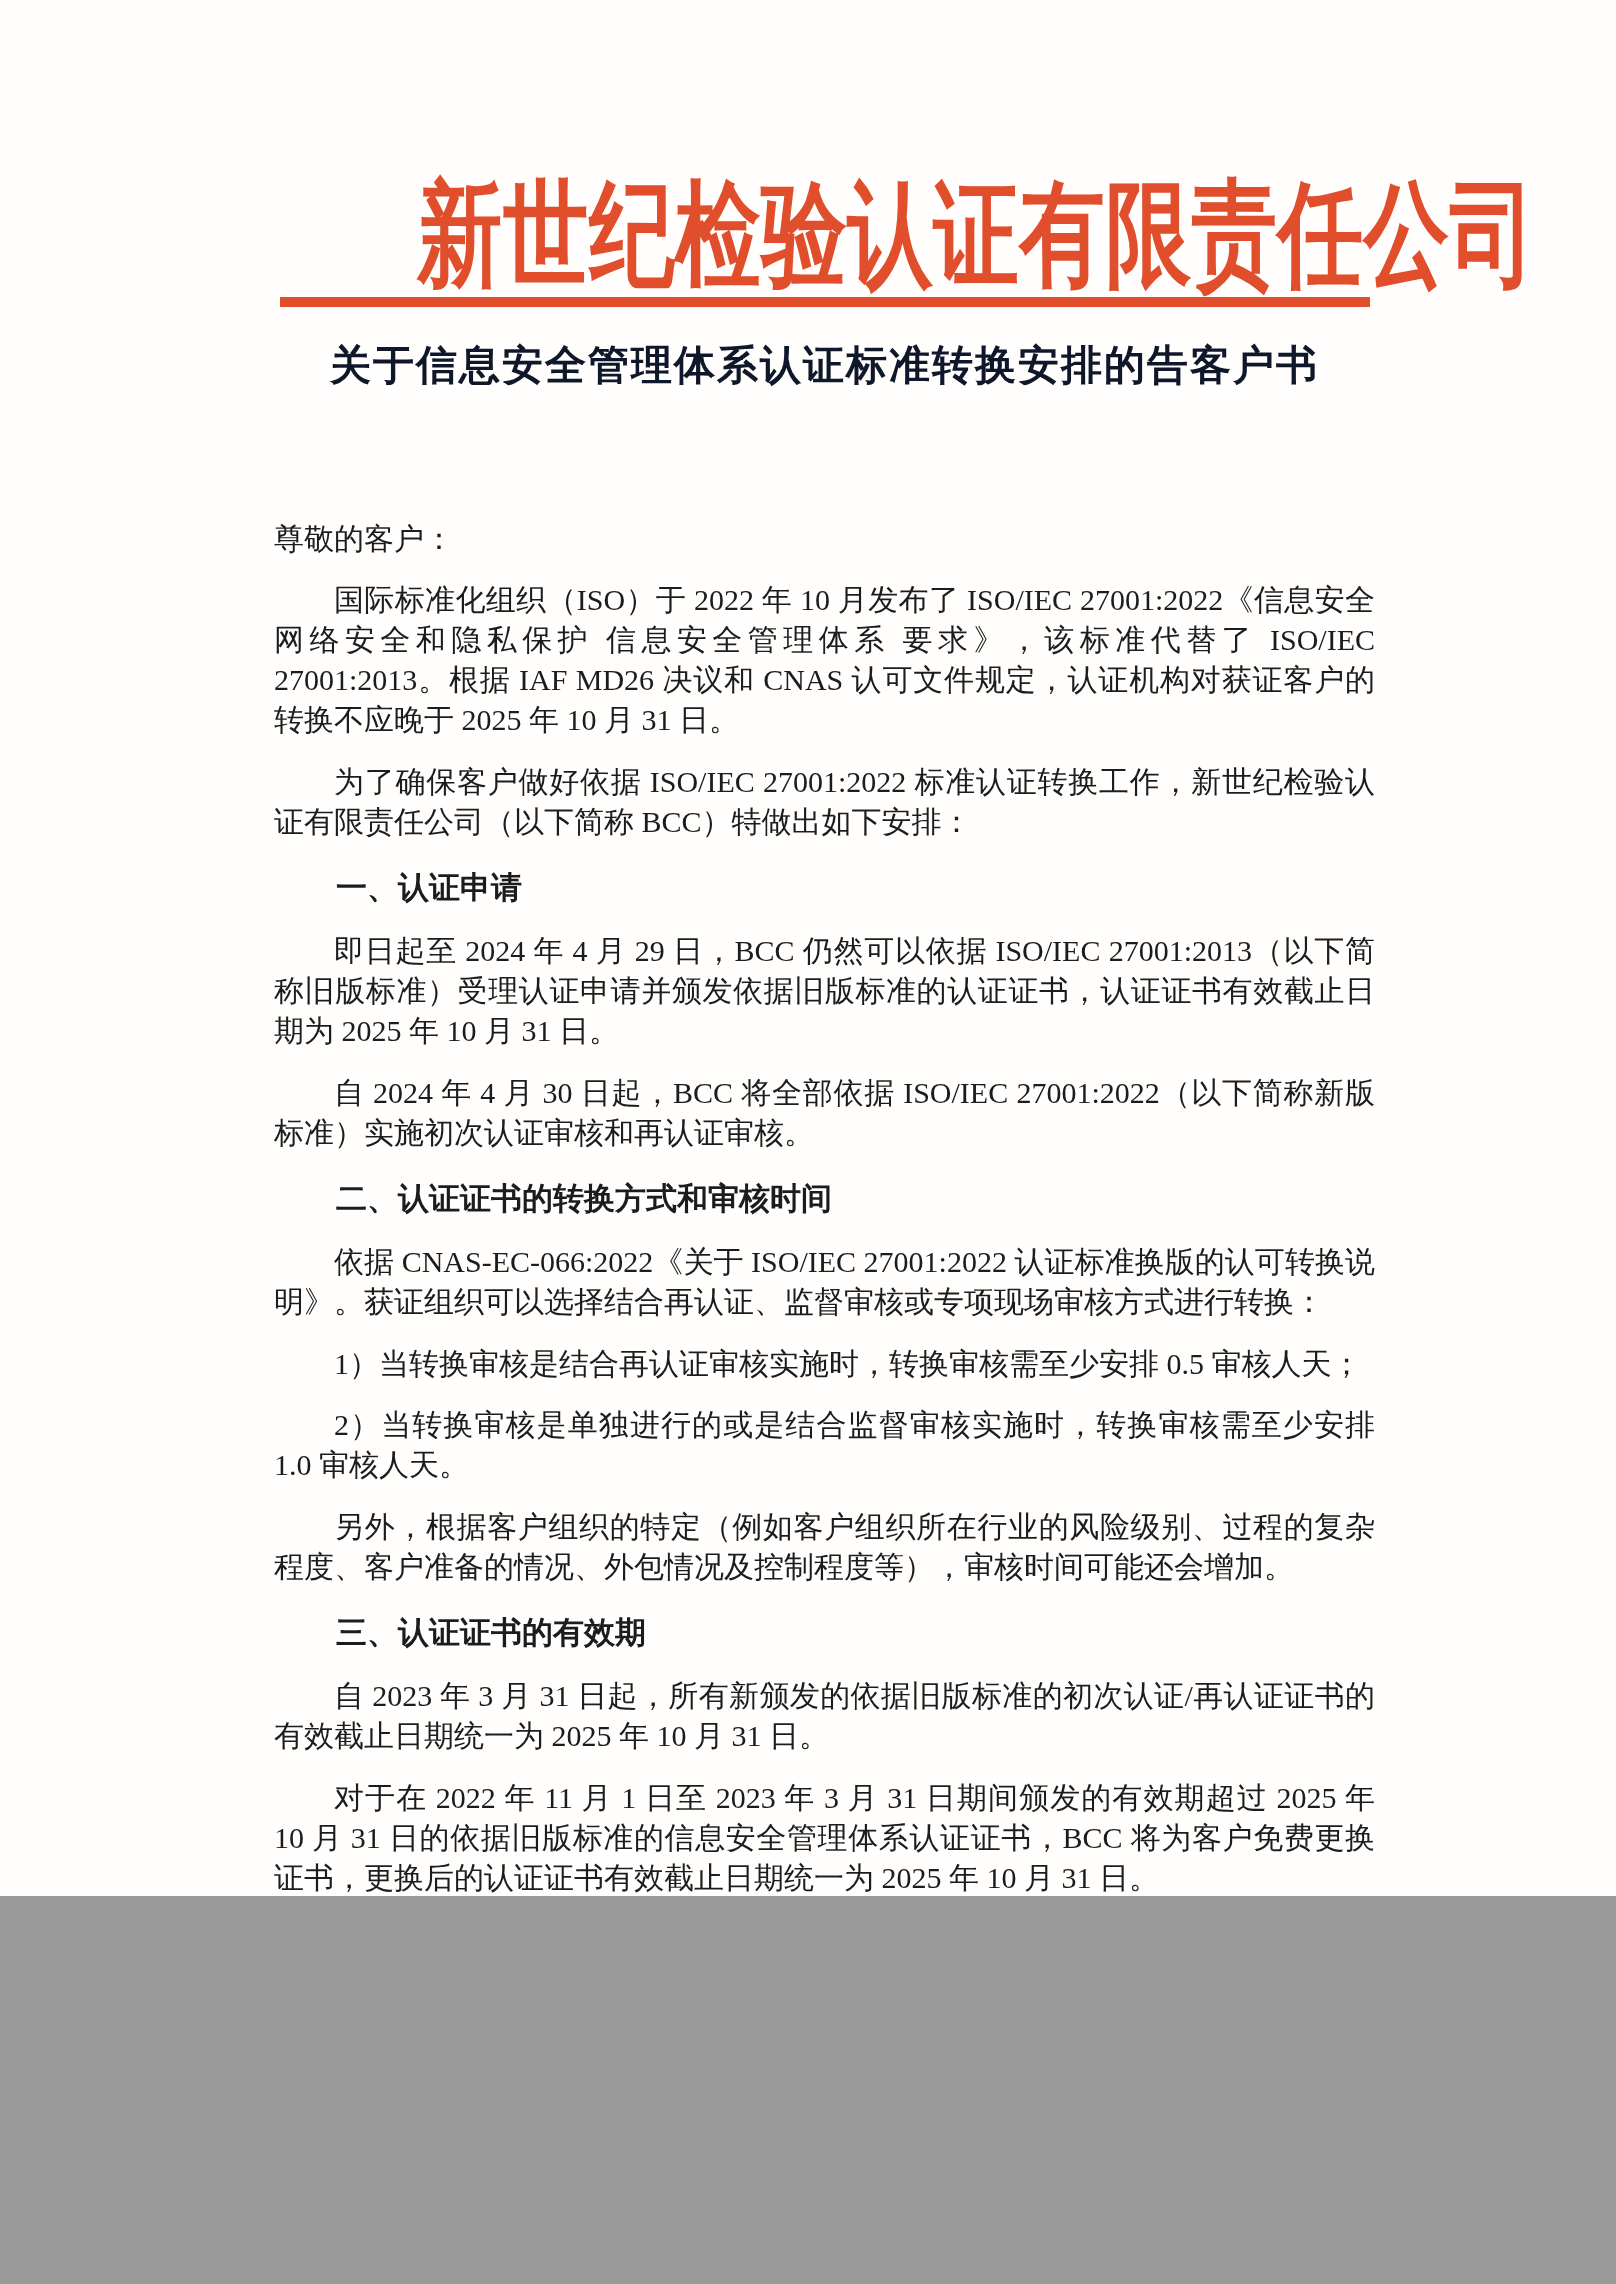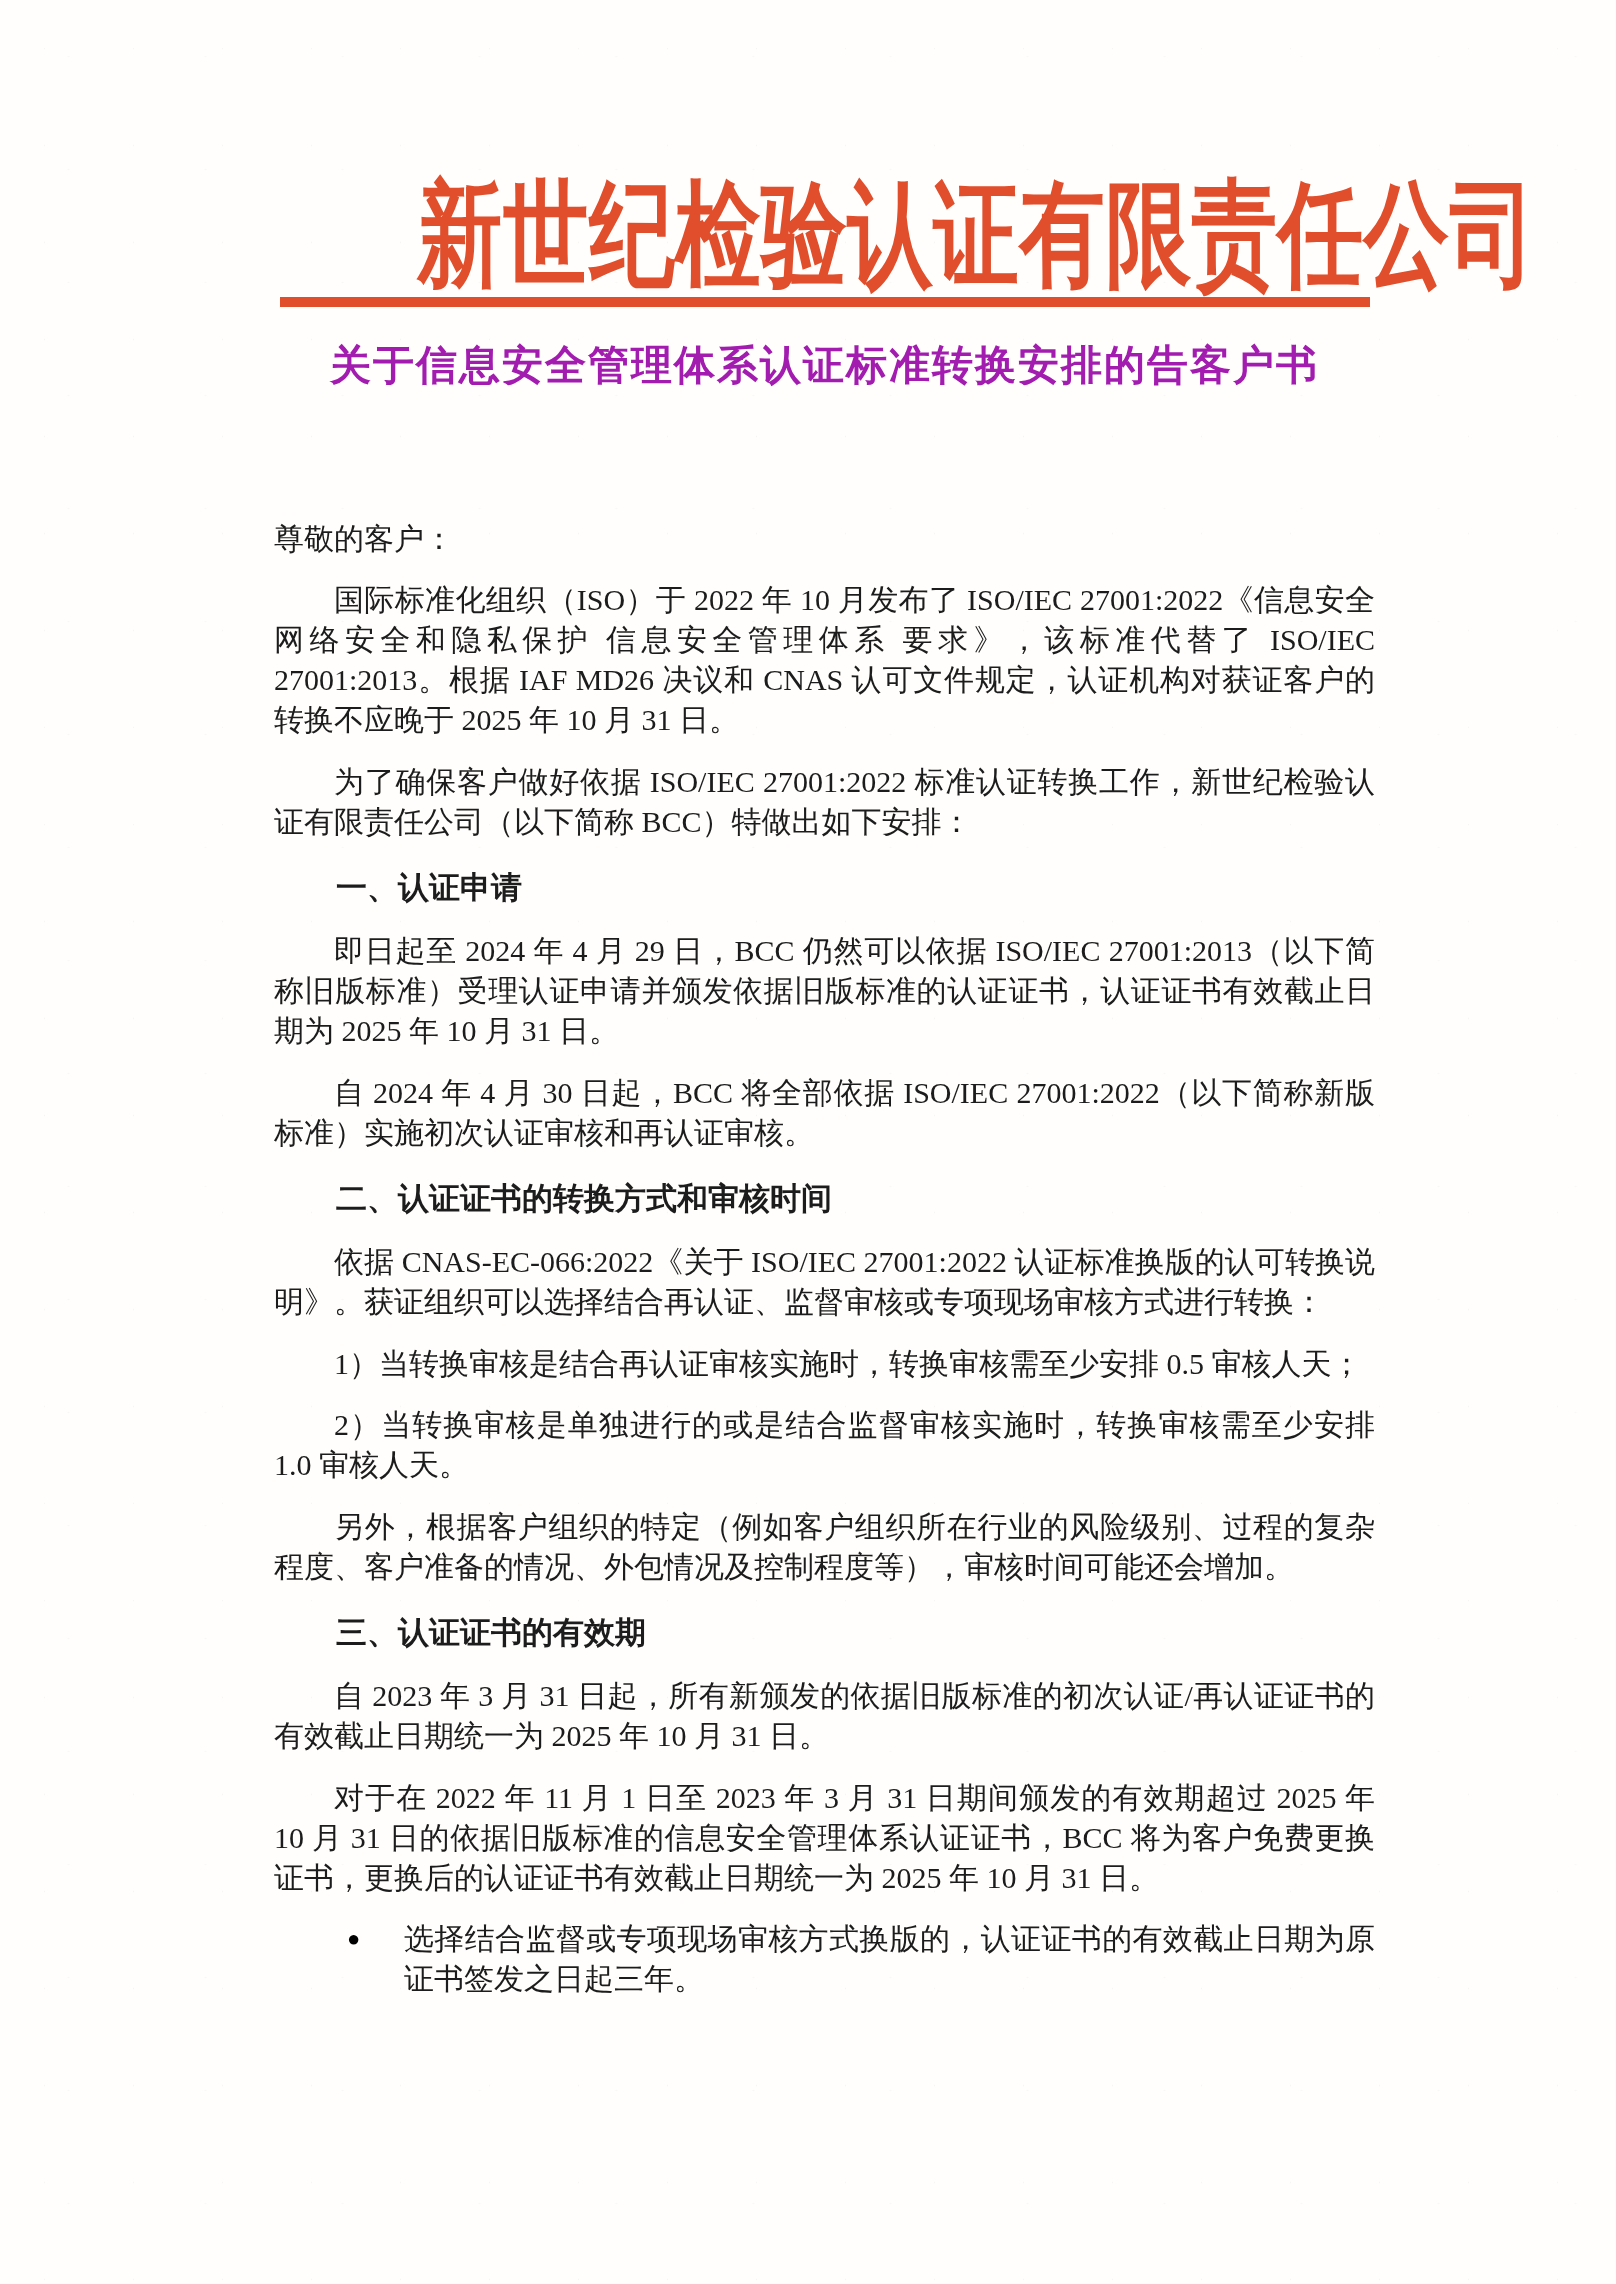--- a/index.html
+++ b/index.html
@@ -3,21 +3,21 @@
 <meta charset="utf-8">
 <style>
   :root{
     --red:#e04e2c;
     --ink:#1c1c1c;
   }
   html,body{margin:0;padding:0;background:#9a9a9a;}
   .page{
     position:relative;
     width:1616px;
-    height:2284px;
+    height:1896px;
     margin:0 auto;
     background:#fffefc;
     box-sizing:border-box;
     padding:175px 241px 0 274px;
     font-family:"Liberation Serif","DejaVu Serif",serif;
     color:var(--ink);
     overflow:hidden;
   }
   
   .page::before{
@@ -49,21 +49,21 @@
     margin:0 auto;
     background:var(--red);
   }
   .doc-title{
     margin:35px 0 0 0;
     font-size:41px;
     line-height:1.15;
     font-weight:700;
     letter-spacing:2px;
     text-align:center;
-    color:#a21caf;
+    color:#0f172a;
   }
   main{
     margin-top:130px;
     font-size:30px;
     line-height:40px;
     text-align:justify;
   }
   main p{margin:0 0 21.5px 0;}
   .indent{text-indent:2em;}
   .sec-heading{

